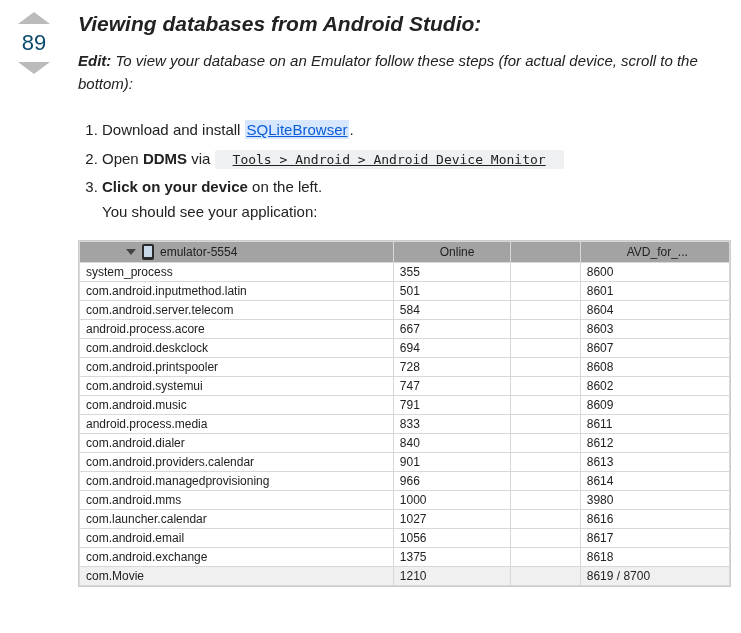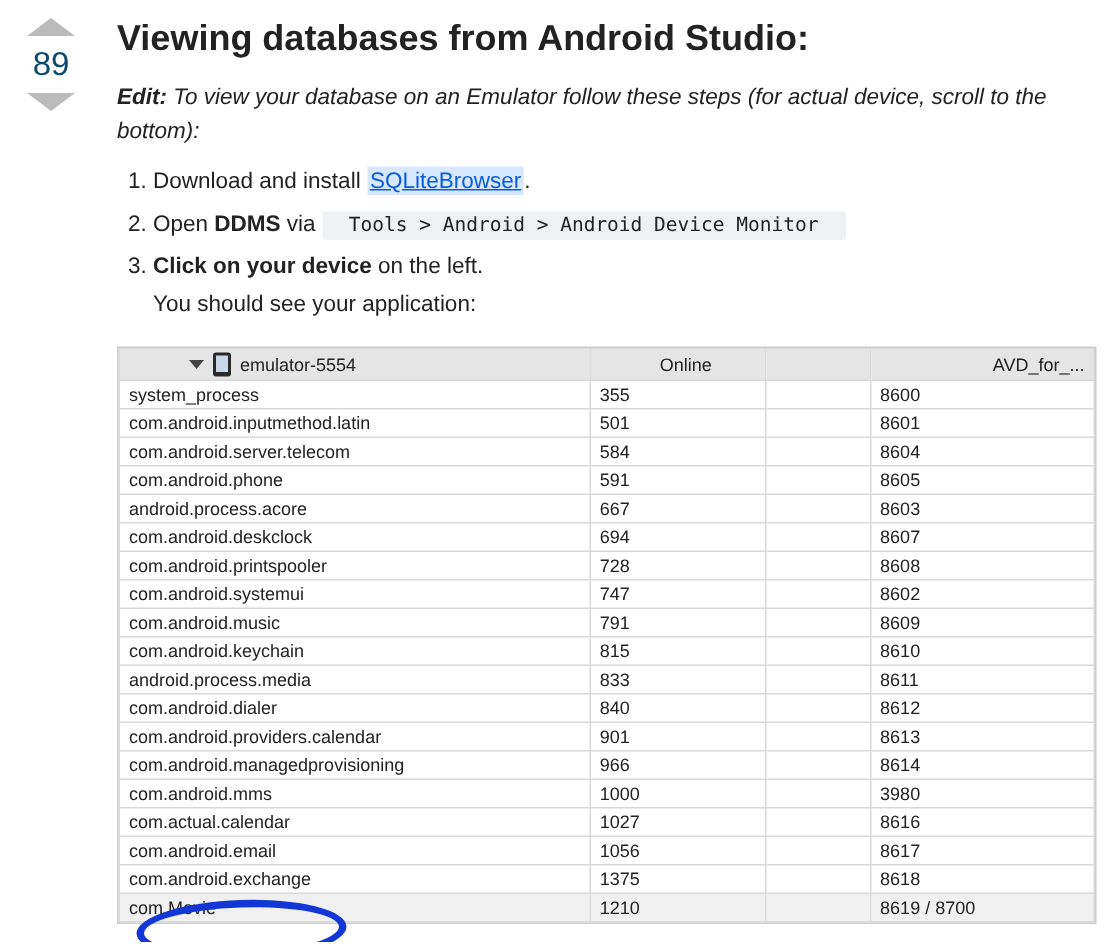--- a/index.html
+++ b/index.html
@@ -22,52 +22,53 @@
     .arrow-up, .arrow-down {
       width: 0; height: 0;
       border-left: 16px solid transparent;
       border-right: 16px solid transparent;
       cursor: pointer;
     }
     .arrow-up { border-bottom: 12px solid #bbb; margin-bottom: 6px;}
     .arrow-down { border-top: 12px solid #bbb; margin-top: 6px;}
     .vote-count { font-size: 22px; color: #0c4a6e; }
     .content { flex: 1; }
-    h2 { font-size: 24px; font-weight: bold; margin-bottom: 14px; }
-    .edit-line { font-size: 15px; margin-bottom: 8px; line-height: 1.5; }
+    h2 { font-size: 21px; font-weight: bold; margin-bottom: 14px; font-style: italic; }
+    .edit-line { font-size: 15px; margin-bottom: 21px; line-height: 1.5; }
     .edit-line .edit-label { font-weight: bold; font-style: italic; }
     .edit-line .edit-text { font-style: italic; }
     ol { padding-left: 24px; margin-bottom: 14px; }
     ol li { font-size: 15px; line-height: 1.9; }
     .link { color: #0b5dd7; text-decoration: underline; }
     .link-highlight { background: #d6e7ff; padding: 1px 2px; }
     code.inline {
       font-family: Consolas, Menlo, monospace;
       background: #eef0f1;
       padding: 2px 18px;
       font-size: 13px;
       border-radius: 2px;
+      text-decoration: underline;
     }
     .subline { display:block; margin-left: 0; margin-top: -4px; font-size: 15px; }
     .table-wrap { margin-top: 8px; border: 1px solid #ccc; position: relative; }
     table { width: 100%; border-collapse: collapse; font-size: 12px; }
     th, td {
       border: 1px solid #d8d8d8;
       padding: 2px 6px;
       text-align: left;
       background: #fff;
       white-space: nowrap;
       overflow: hidden;
       text-overflow: ellipsis;
     }
-    th { font-weight: normal; background: #e5e5e5; padding-left: 46px; }
+    th { font-weight: normal; background: #a3a3a3; padding-left: 46px; }
     th.name-col { width: 240px; }
     th.status-col { width: 90px; }
     th.empty-col { width: 40px; }
-    th.avd-col { width: 90px; text-align: right; }
+    th.avd-col { width: 90px; }
     .tree-cell { display: flex; align-items: center; gap: 6px; }
     .tree-toggle {
       width: 0; height: 0;
       border-left: 5px solid transparent;
       border-right: 5px solid transparent;
       border-top: 6px solid #444;
       display: inline-block;
     }
     .device-icon {
       width: 12px; height: 16px; background: #2a2a2a;
@@ -148,26 +149,20 @@
               <td></td>
               <td>8601</td>
             </tr>
             <tr>
               <td class="child-indent">com.android.server.telecom</td>
               <td>584</td>
               <td></td>
               <td>8604</td>
             </tr>
             <tr>
-              <td class="child-indent">com.android.phone</td>
-              <td>591</td>
-              <td></td>
-              <td>8605</td>
-            </tr>
-            <tr>
               <td class="child-indent">android.process.acore</td>
               <td>667</td>
               <td></td>
               <td>8603</td>
             </tr>
             <tr>
               <td class="child-indent">com.android.deskclock</td>
               <td>694</td>
               <td></td>
               <td>8607</td>
@@ -184,26 +179,20 @@
               <td></td>
               <td>8602</td>
             </tr>
             <tr>
               <td class="child-indent">com.android.music</td>
               <td>791</td>
               <td></td>
               <td>8609</td>
             </tr>
             <tr>
-              <td class="child-indent">com.android.keychain</td>
-              <td>815</td>
-              <td></td>
-              <td>8610</td>
-            </tr>
-            <tr>
               <td class="child-indent">android.process.media</td>
               <td>833</td>
               <td></td>
               <td>8611</td>
             </tr>
             <tr>
               <td class="child-indent">com.android.dialer</td>
               <td>840</td>
               <td></td>
               <td>8612</td>
@@ -220,21 +209,21 @@
               <td></td>
               <td>8614</td>
             </tr>
             <tr>
               <td class="child-indent">com.android.mms</td>
               <td>1000</td>
               <td></td>
               <td>3980</td>
             </tr>
             <tr>
-              <td class="child-indent">com.actual.calendar</td>
+              <td class="child-indent">com.launcher.calendar</td>
               <td>1027</td>
               <td></td>
               <td>8616</td>
             </tr>
             <tr>
               <td class="child-indent">com.android.email</td>
               <td>1056</td>
               <td></td>
               <td>8617</td>
             </tr>

